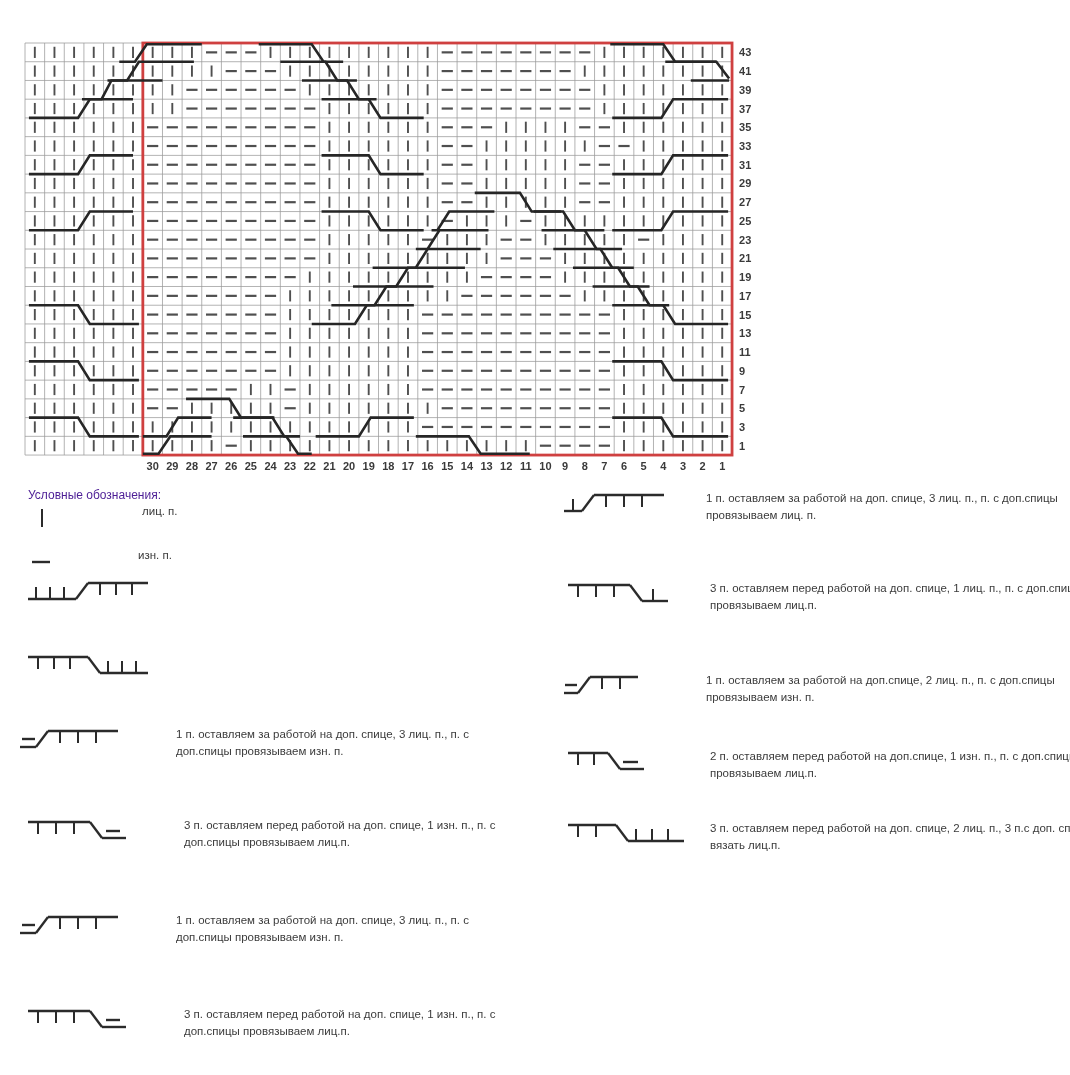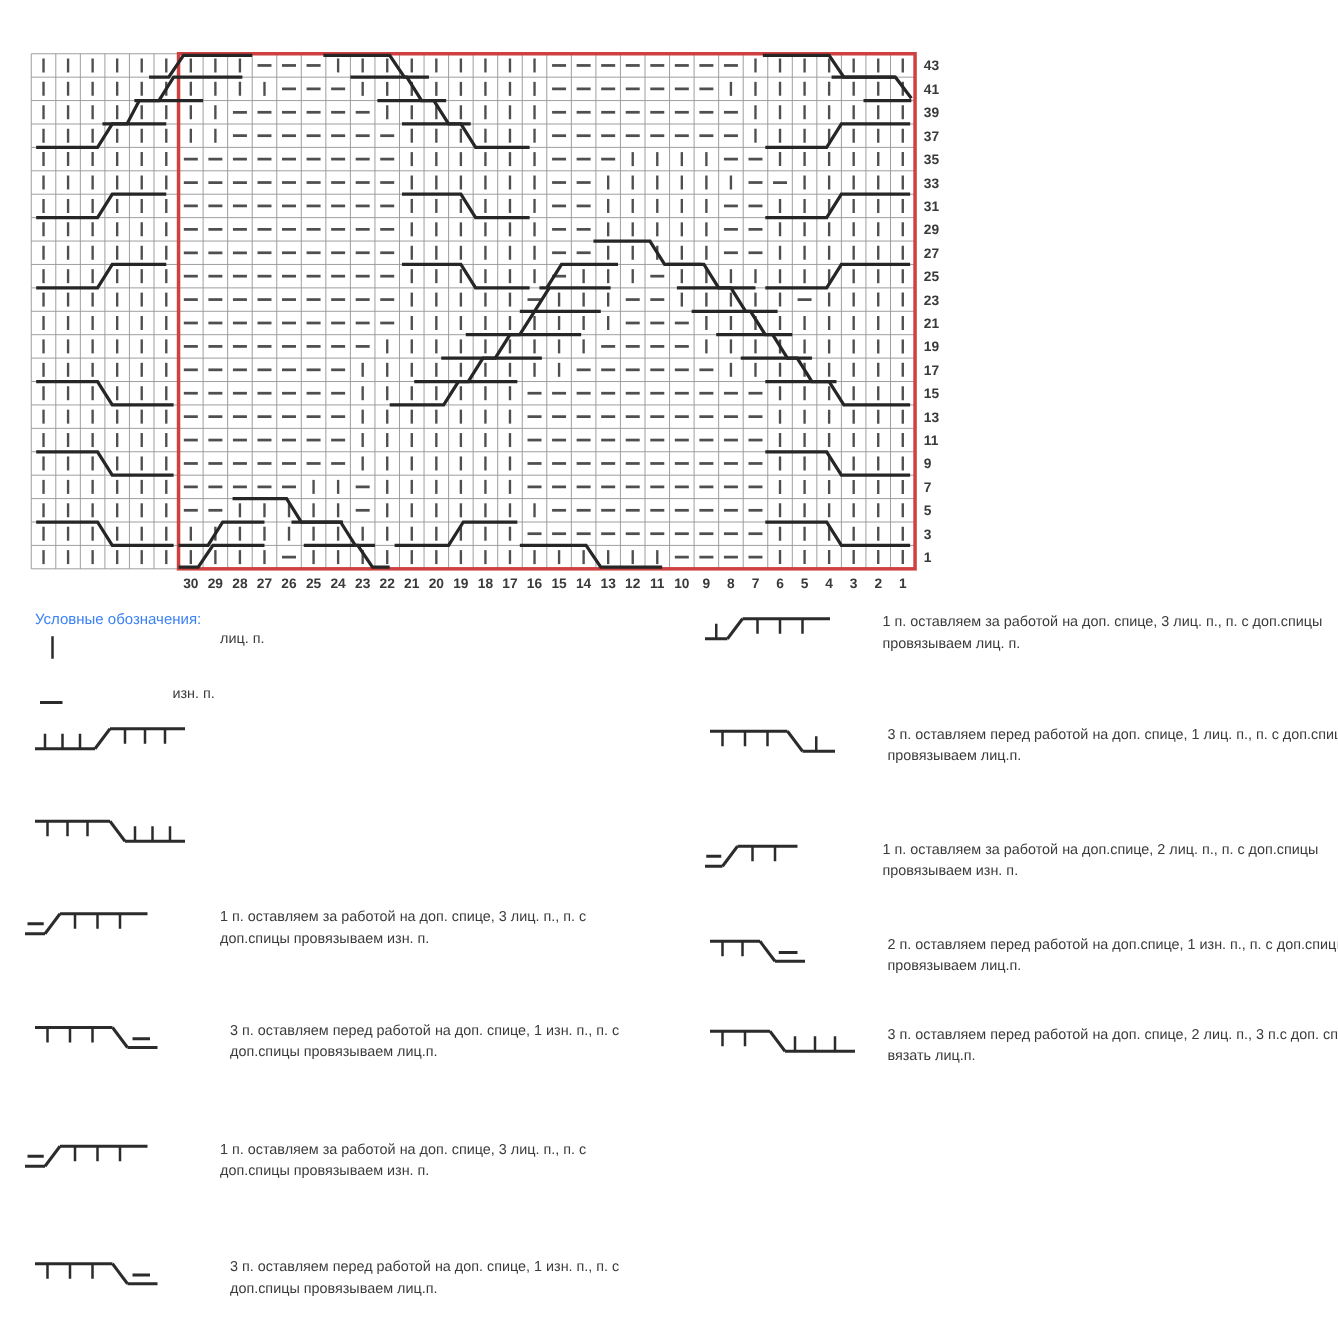--- a/index.html
+++ b/index.html
@@ -1,19 +1,19 @@
 <!DOCTYPE html>
 <html><head>
 <meta charset="utf-8">
 <style>
   html,body{margin:0;padding:0;background:#ffffff;}
   .page{position:relative;width:1070px;height:1075px;background:#fff;overflow:hidden;
-        font-family:"Liberation Sans",sans-serif;border-radius:25px;}
+        font-family:"Liberation Sans",sans-serif;}
   #chart-svg{position:absolute;left:0;top:0;}
-  .lg-title{position:absolute;left:28px;top:488px;font-size:12px;color:#3b82f6;}
+  .lg-title{position:absolute;left:28px;top:488px;font-size:12px;color:#4c1d95;}
   .lg-item{position:absolute;display:flex;align-items:flex-start;}
   .lg-item svg{flex:0 0 auto;}
   .lg-txt{font-size:11.5px;line-height:1.45;color:#3b3b3b;}
   .colL .lg-txt{width:348px;margin-left:28px;}
   .colL.small .lg-txt{margin-left:48px;margin-top:-2px;}
   .colR .lg-txt{width:392px;margin-left:14px;}
 </style>
 </head>
 <body>
 
@@ -963,21 +963,21 @@
       <text x="604.3800000000001" y="470.06" font-size="11" font-weight="700" fill="#3a3a3a" text-anchor="middle" font-family="&quot;Liberation Sans&quot;, sans-serif">7</text>
       <text x="624.0200000000001" y="470.06" font-size="11" font-weight="700" fill="#3a3a3a" text-anchor="middle" font-family="&quot;Liberation Sans&quot;, sans-serif">6</text>
       <text x="643.6600000000001" y="470.06" font-size="11" font-weight="700" fill="#3a3a3a" text-anchor="middle" font-family="&quot;Liberation Sans&quot;, sans-serif">5</text>
       <text x="663.3000000000001" y="470.06" font-size="11" font-weight="700" fill="#3a3a3a" text-anchor="middle" font-family="&quot;Liberation Sans&quot;, sans-serif">4</text>
       <text x="682.94" y="470.06" font-size="11" font-weight="700" fill="#3a3a3a" text-anchor="middle" font-family="&quot;Liberation Sans&quot;, sans-serif">3</text>
       <text x="702.58" y="470.06" font-size="11" font-weight="700" fill="#3a3a3a" text-anchor="middle" font-family="&quot;Liberation Sans&quot;, sans-serif">2</text>
       <text x="722.22" y="470.06" font-size="11" font-weight="700" fill="#3a3a3a" text-anchor="middle" font-family="&quot;Liberation Sans&quot;, sans-serif">1</text>
     </svg>
   <div class="lg-title">Условные обозначения:</div>
   <div id="legend-root">
-      <div class="lg-item colL small" style="left: 34px; top: 505px; gap: 34px;">
+      <div class="lg-item colL small" style="left: 34px; top: 505px;">
         <svg width="60" height="28">
           <line x1="8" y1="4" x2="8" y2="22" stroke="#2b2b2b" stroke-width="2"></line>
         </svg>
         <div class="lg-txt">лиц. п.</div>
       </div>
       <div class="lg-item colL small" style="left: 30px; top: 549px; justify-content: center;">
         <svg width="60" height="28">
           <line x1="2" y1="13" x2="20" y2="13" stroke="#2b2b2b" stroke-width="2.4"></line>
         </svg>
         <div class="lg-txt">изн. п.</div>

